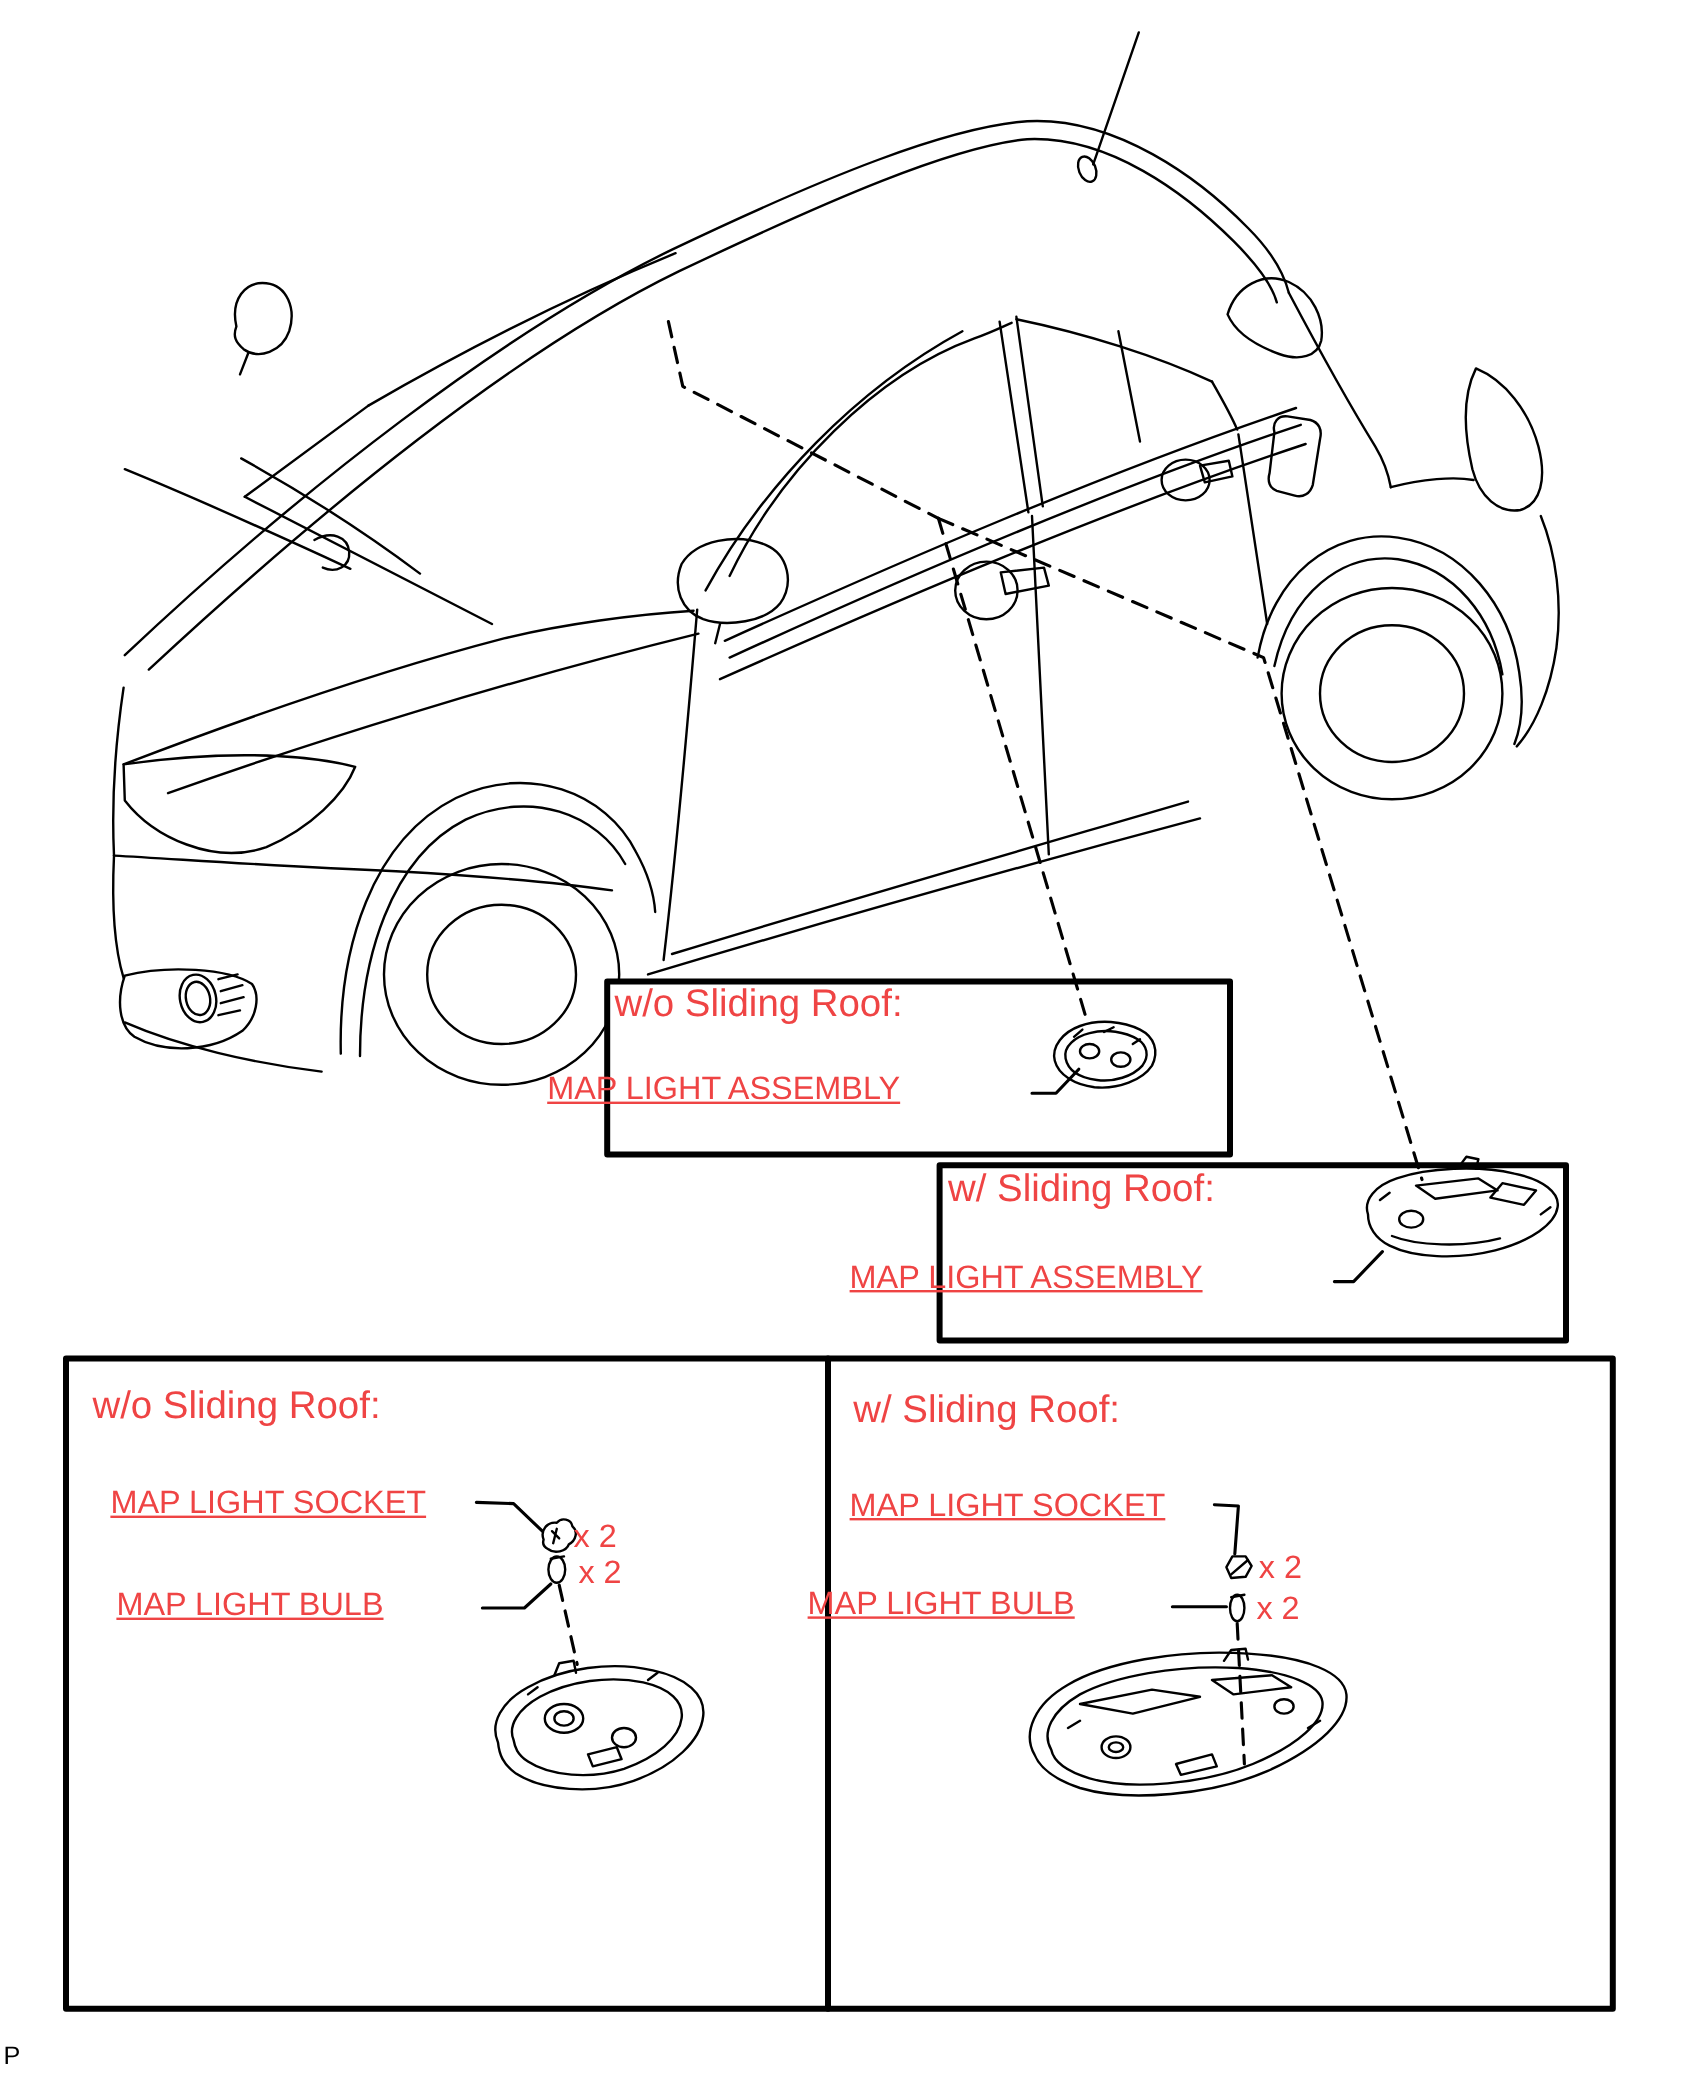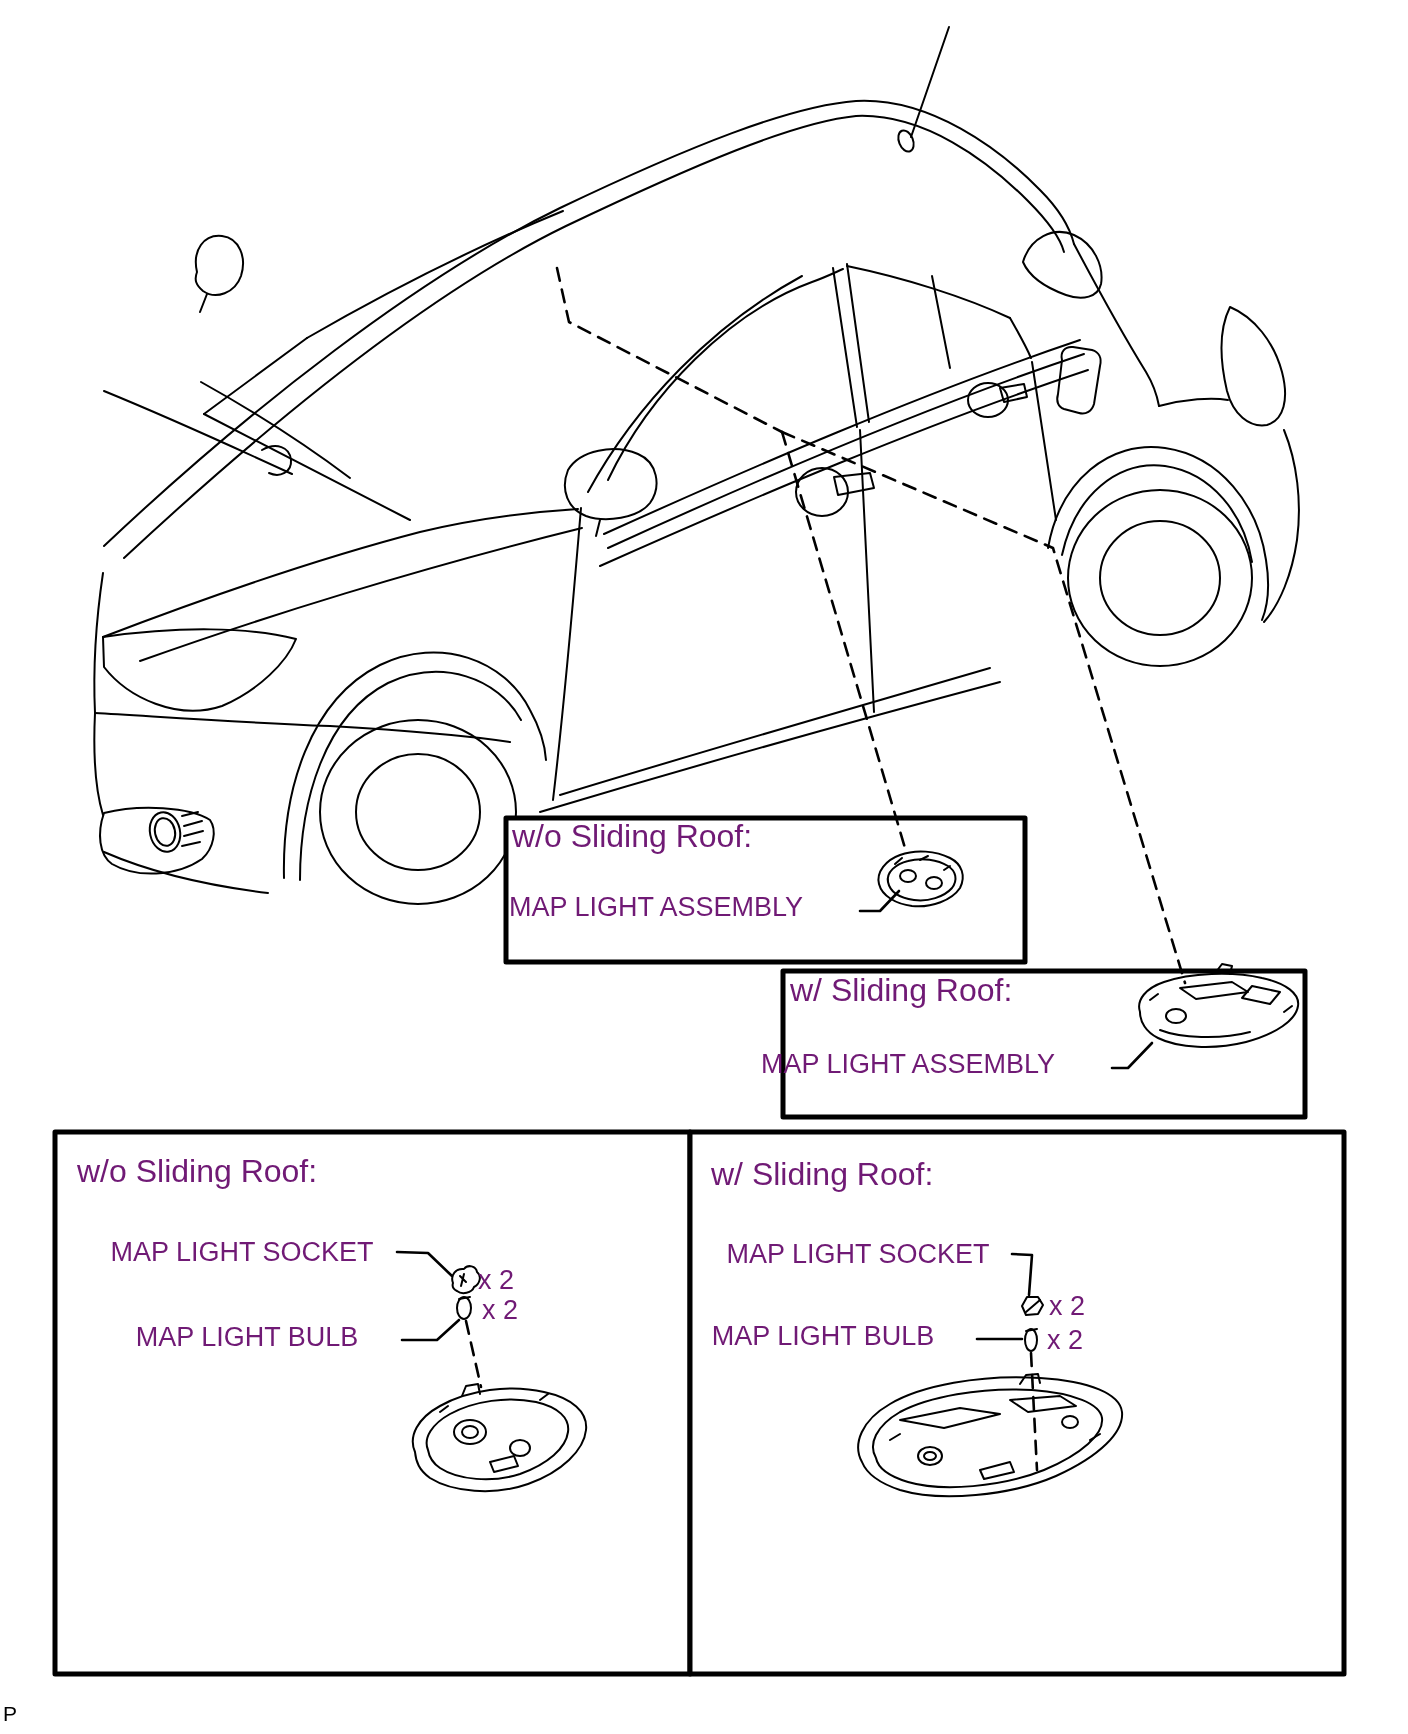--- a/index.html
+++ b/index.html
@@ -1,23 +1,23 @@
 <!DOCTYPE html>
 <html><head>
 <meta charset="utf-8">
 <style>
   html,body{margin:0;padding:0;background:#ffffff;}
   #page{position:relative;width:1408px;height:1734px;background:#fff;overflow:hidden;
         font-family:"Liberation Sans", sans-serif;color:#000;}
   #art{position:absolute;left:0;top:0;width:1408px;height:1734px;}
-  .txt{position:absolute;line-height:1.05;white-space:nowrap;color:#701a75;}
+  .txt{position:absolute;line-height:1.05;white-space:nowrap;color:#ef4444;}
   .title{font-size:32px;}
   .lbl{font-size:27px;}
   .qty{font-size:27px;}
-  .ralign{text-align:center;white-space:nowrap;}
+  .ralign{text-align:left;white-space:nowrap;text-decoration:underline;}
   .footer-mark{position:absolute;left:3px;top:1702px;font-size:21px;}
   svg *{vector-effect:non-scaling-stroke;}
 </style>
 </head>
 <body>
 
 <div id="page">
 
   <svg id="art" viewBox="0 0 1408 1734" fill="none" stroke="#000" stroke-width="2" stroke-linecap="round" stroke-linejoin="round">
 

